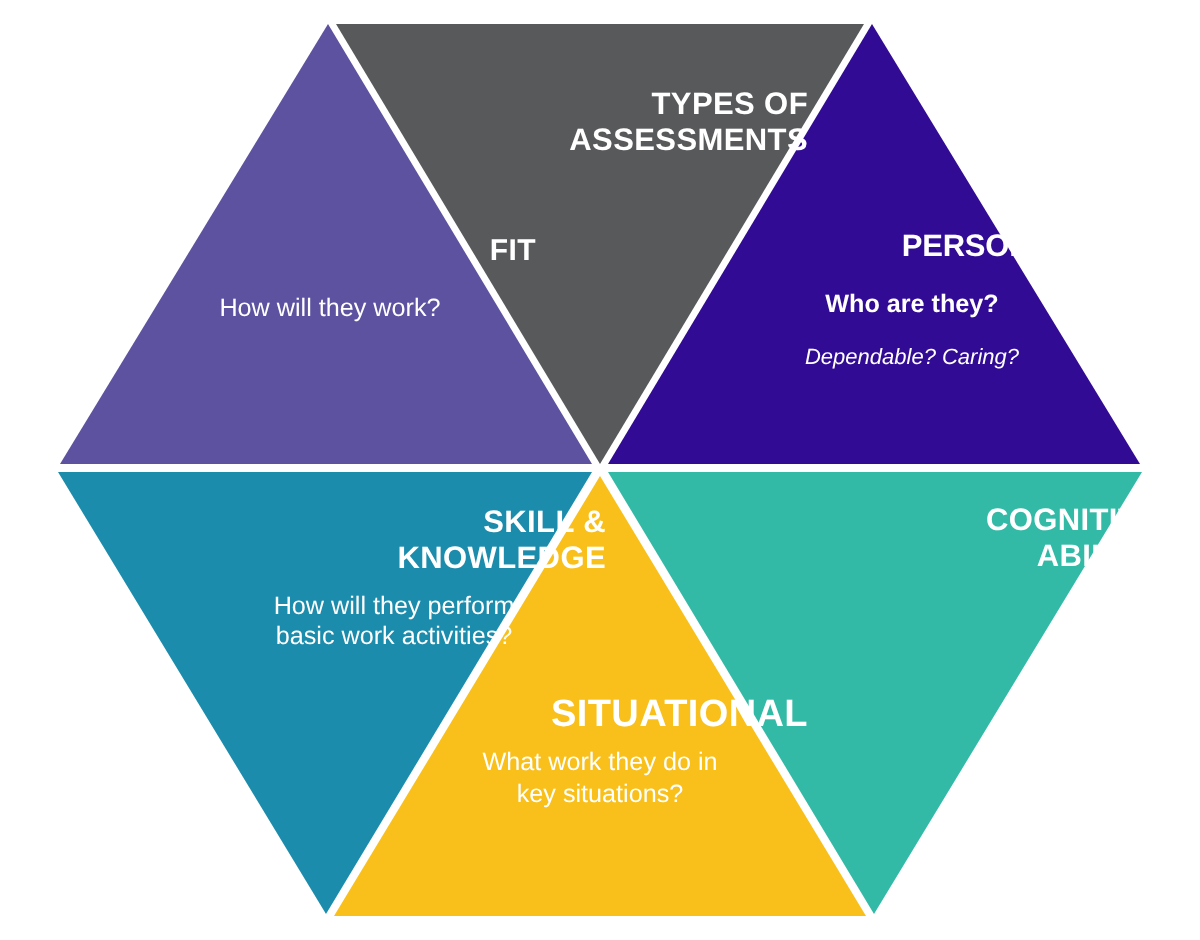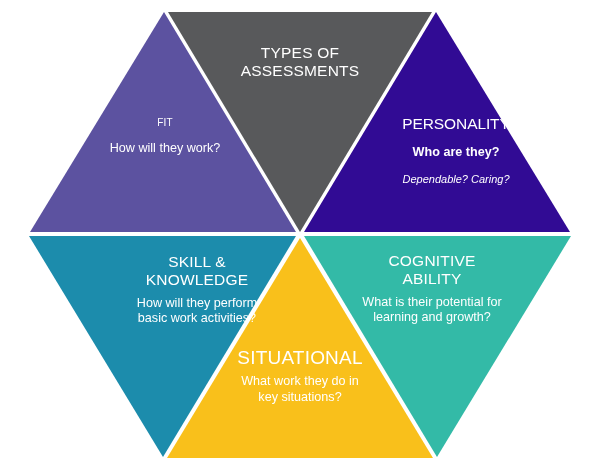--- a/index.html
+++ b/index.html
@@ -30,25 +30,26 @@
   }
   .seg-label {
     position: absolute;
     text-align: center;
     color: #ffffff;
     line-height: 1.18;
     -webkit-font-smoothing: antialiased;
     pointer-events: none;
   }
   .seg-title {
-    font-weight: normal;
+    font-weight: bold;
     font-size: 15.5px;
     letter-spacing: 0.2px;
     white-space: pre-line;
     margin: 0 0 5px 0;
+    text-align: right;
   }
   .seg-q {
     font-size: 12.6px;
     font-weight: 500;
     white-space: pre-line;
     margin: 12px;
     line-height: 1.22;
   }
   .seg-sub {
     font-size: 11px;
@@ -67,21 +68,21 @@
   #label-types .seg-title {
     font-size: 15.5px;
     margin-bottom: 0;
   }
 
   #label-fit {
     left: 62px;
     top: 117px;
     width: 206px;
   }
-  #label-fit .seg-title { font-size: 10px; }
+  #label-fit .seg-title { font-size: 15px; }
 
   #label-personality {
     left: 352px;
     top: 115px;
     width: 208px;
   }
   #label-personality .seg-title {
     font-size: 15.5px;
     letter-spacing: -0.1px;
   }
@@ -89,21 +90,21 @@
 
   #label-skill {
     left: 91px;
     top: 253px;
     width: 212px;
   }
   #label-skill .seg-title { font-size: 15.5px; }
   #label-skill .seg-q { margin-top: 6px; }
 
   #label-cognitive {
-    left: 324px;
+    left: 364px;
     top: 252px;
     width: 216px;
   }
   #label-cognitive .seg-title { font-size: 15.5px; }
   #label-cognitive .seg-q { margin-top: 6px; }
 
   #label-situational {
     left: 196px;
     top: 347px;
     width: 208px;
@@ -150,22 +151,20 @@
 
   <div class="seg-label" id="label-personality">
     <p class="seg-title">PERSONALITY</p>
     <p class="seg-q">Who are they?</p>
     <p class="seg-sub">Dependable? Caring?</p>
   </div>
 
   <div class="seg-label" id="label-cognitive">
     <p class="seg-title">COGNITIVE
 ABILITY</p>
-    <p class="seg-q">What is their potential for
-learning and growth?</p>
   </div>
 
   <div class="seg-label" id="label-situational">
     <p class="seg-title">SITUATIONAL</p>
     <p class="seg-q">What work they do in
 key situations?</p>
   </div>
 
 </div>
 

